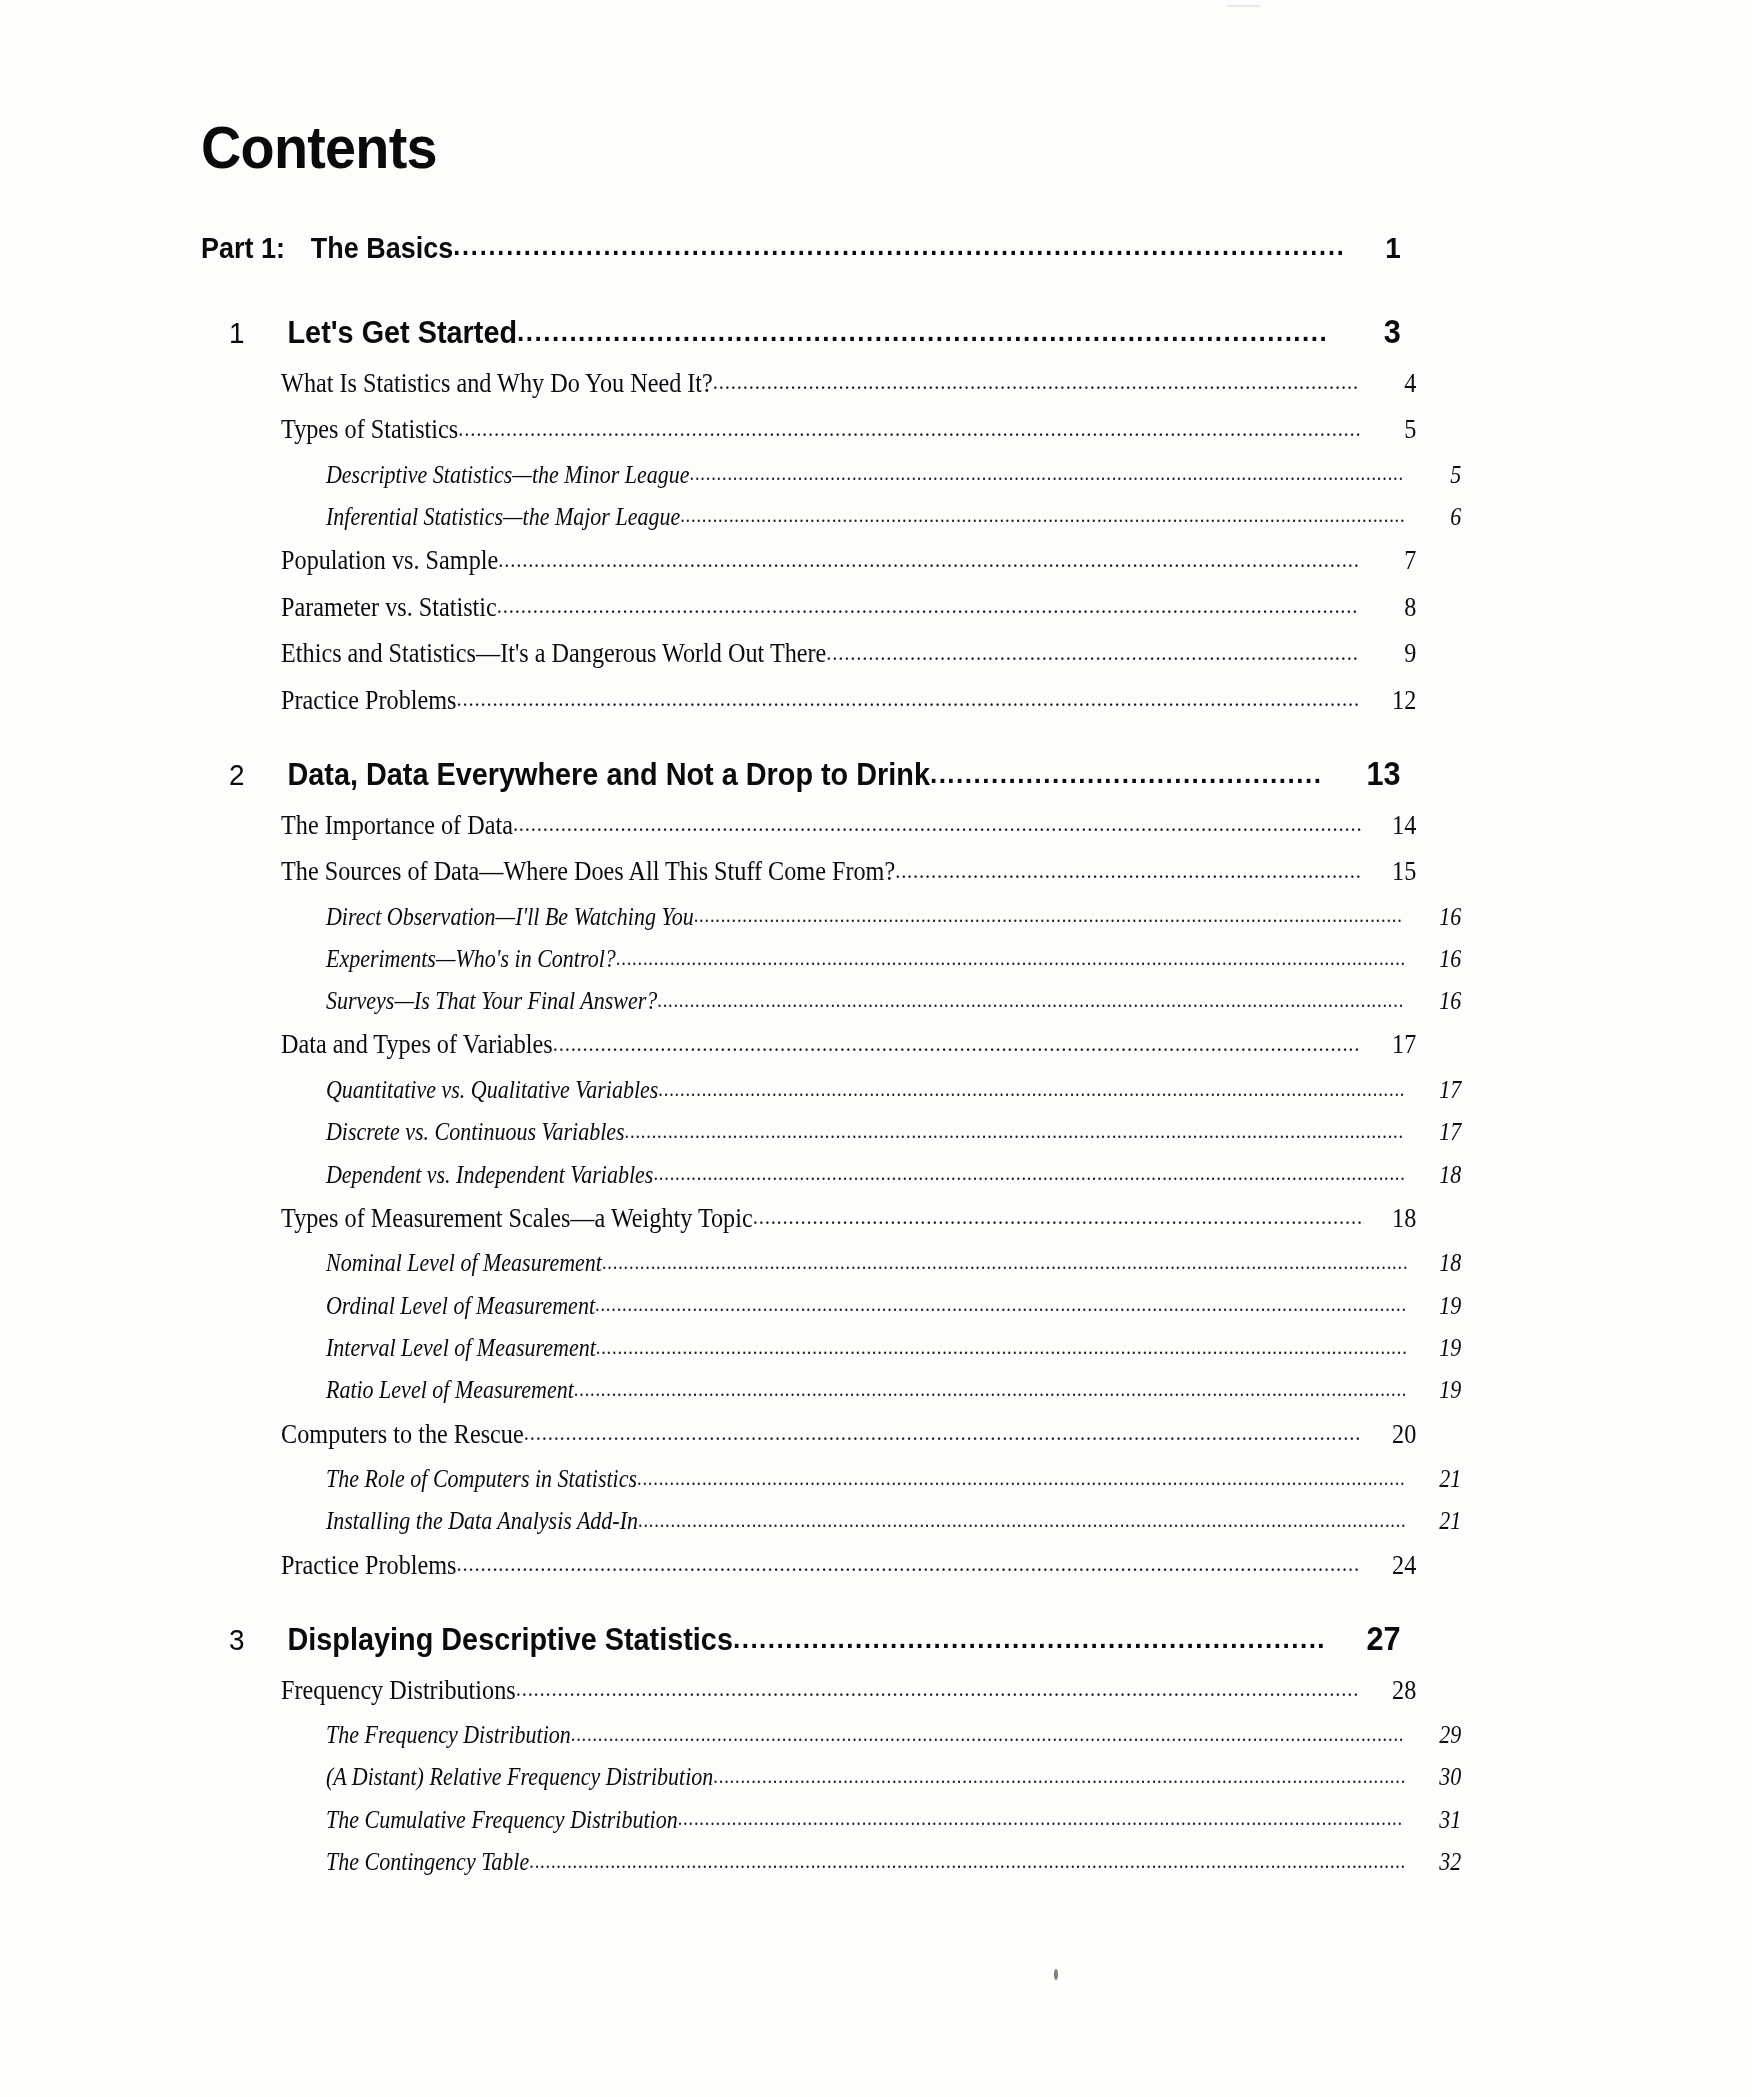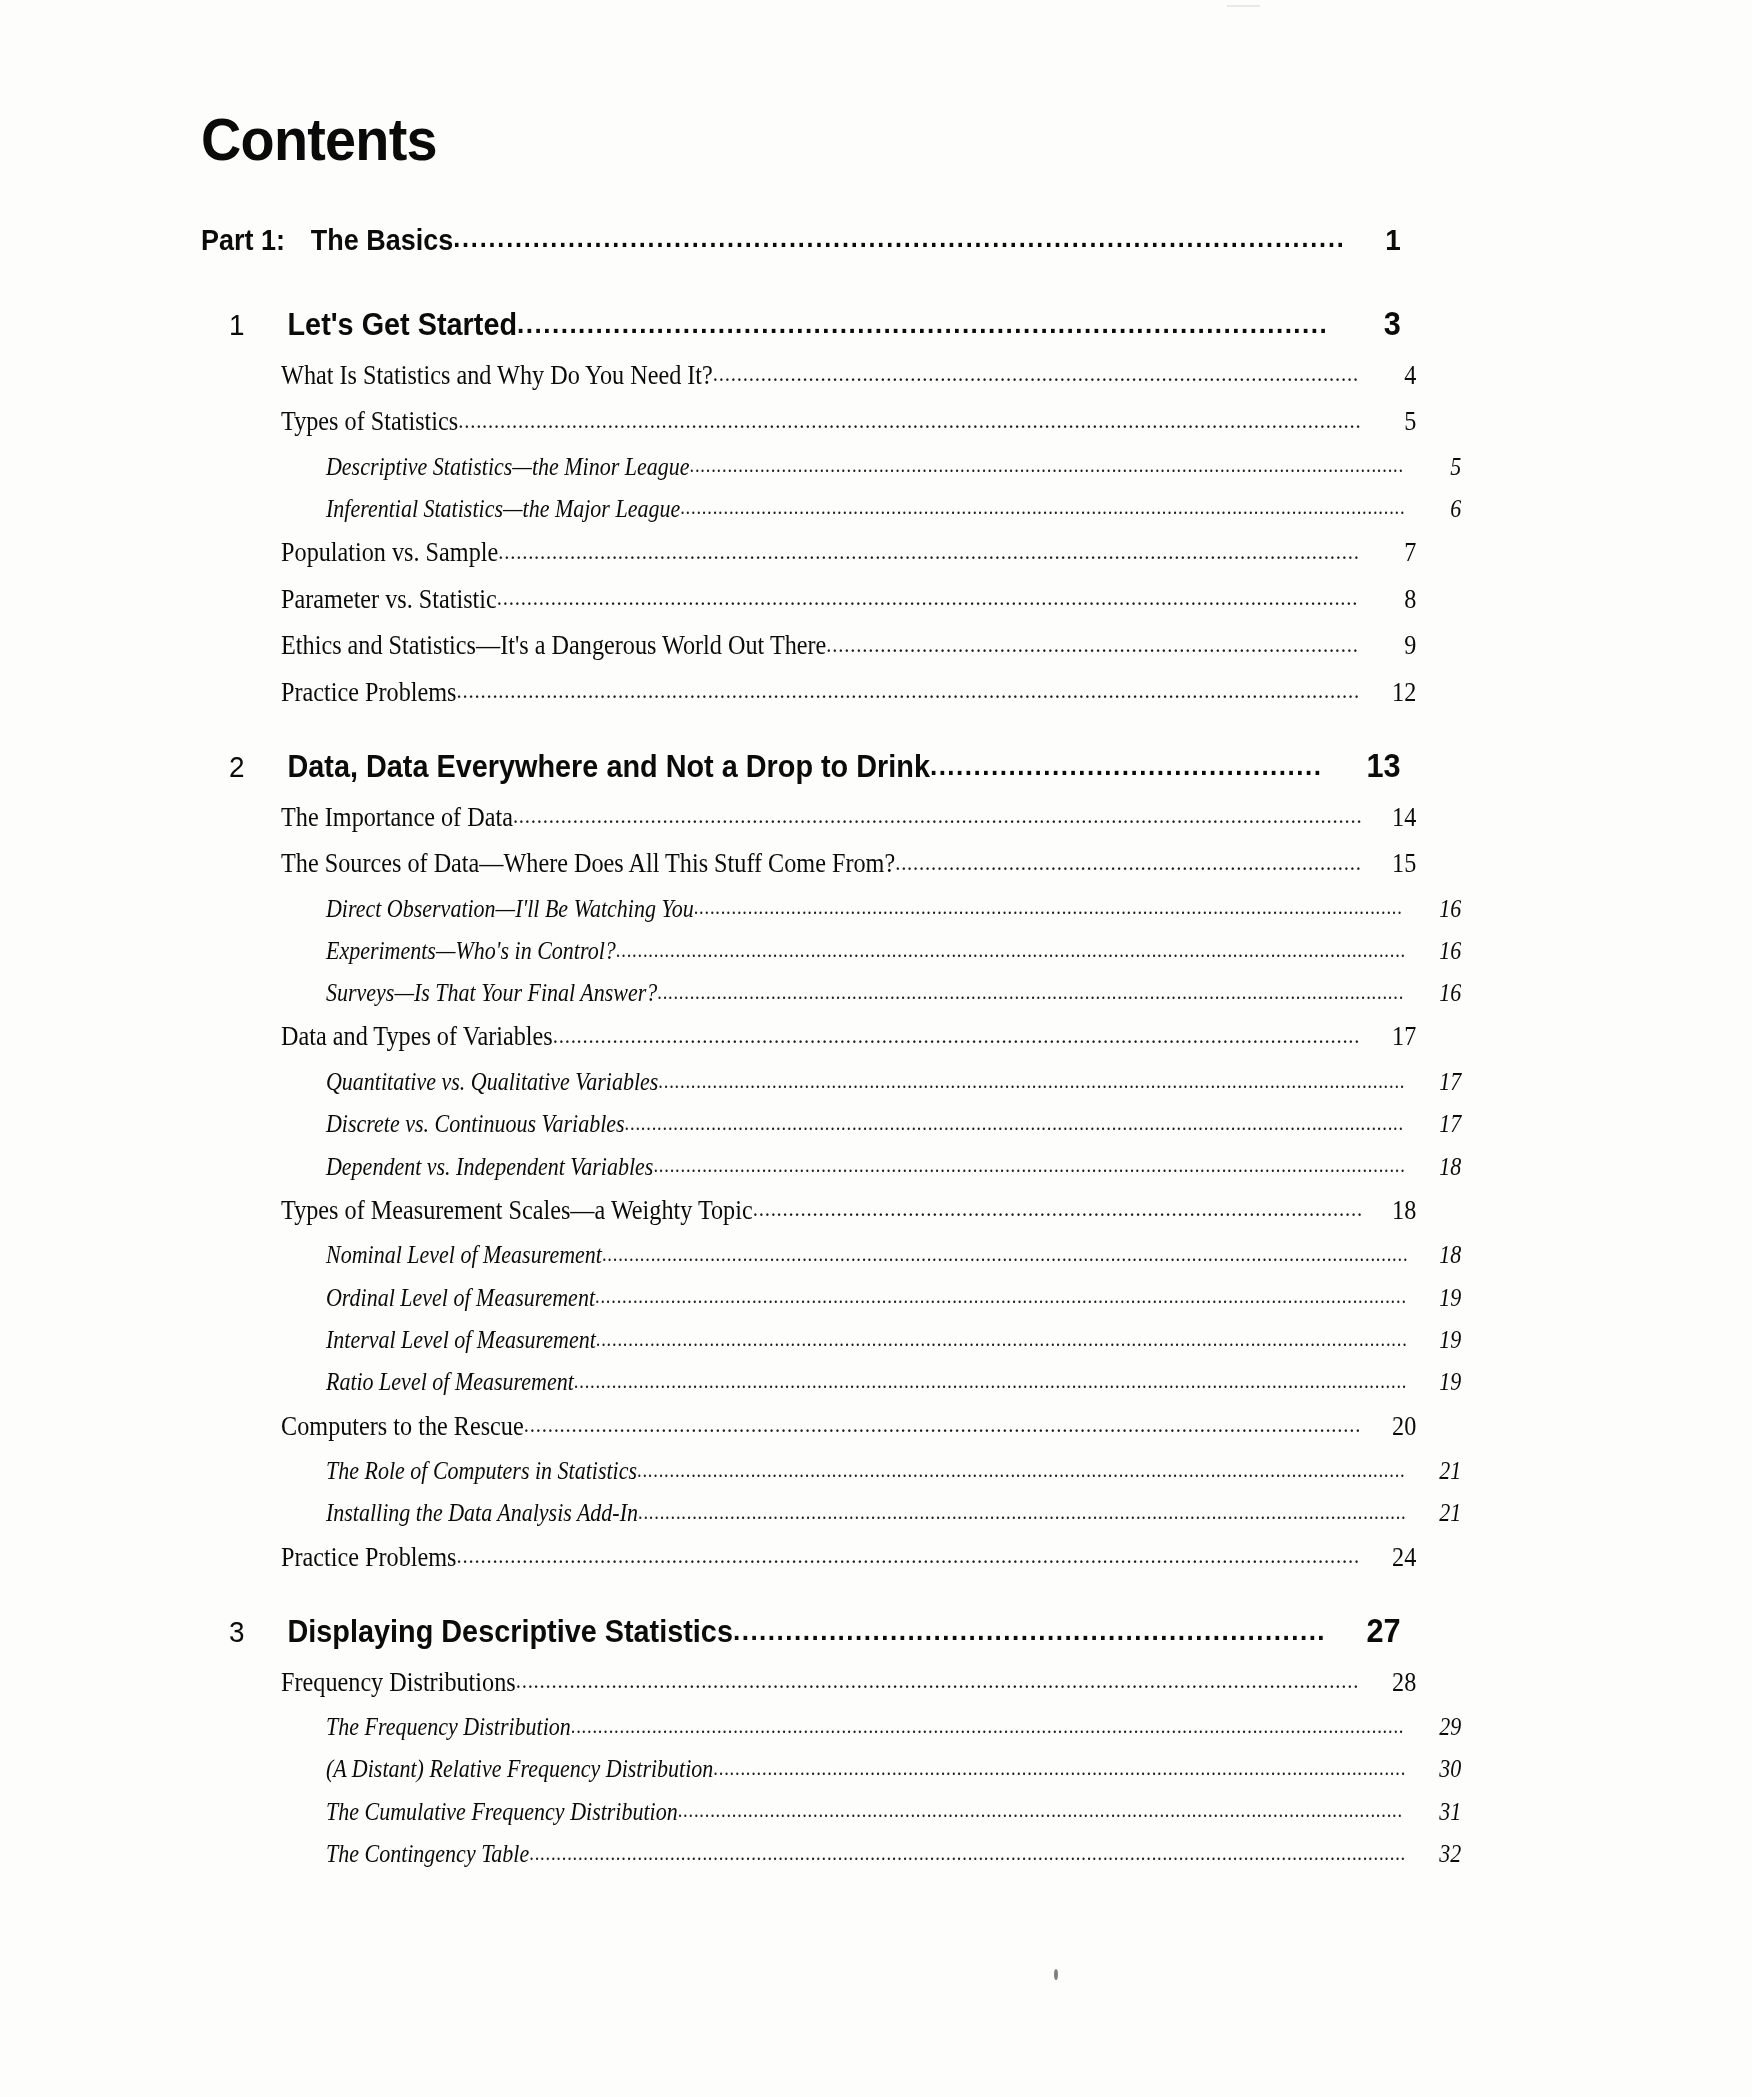--- a/index.html
+++ b/index.html
@@ -19,21 +19,21 @@
   
   .page {
     position: absolute;
     inset: 0;
     background: #fdfdfb;
   }
 
   .content {
     position: absolute;
     left: 201px;
-    top: 110px;
+    top: 118px;
     width: 1290px;
   }
 
   
   .toc-title {
     font-family: "Liberation Sans", sans-serif;
     font-weight: bold;
     font-size: 60px;
     letter-spacing: -0.8px;
     line-height: 1;

